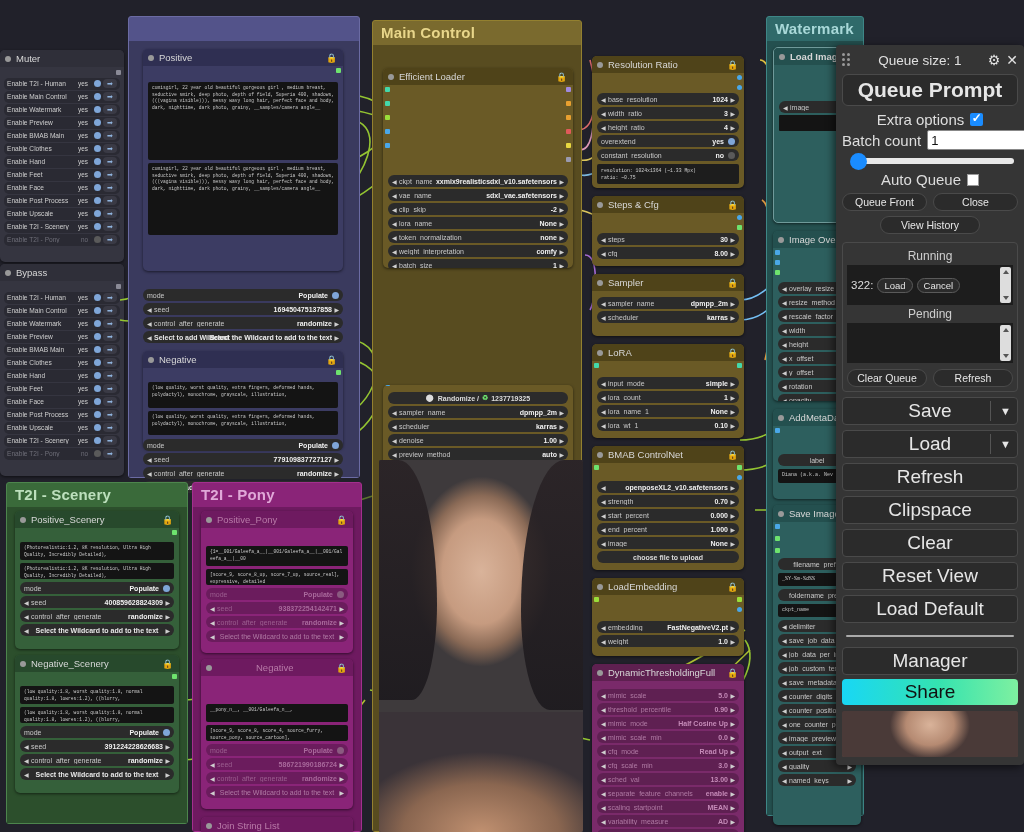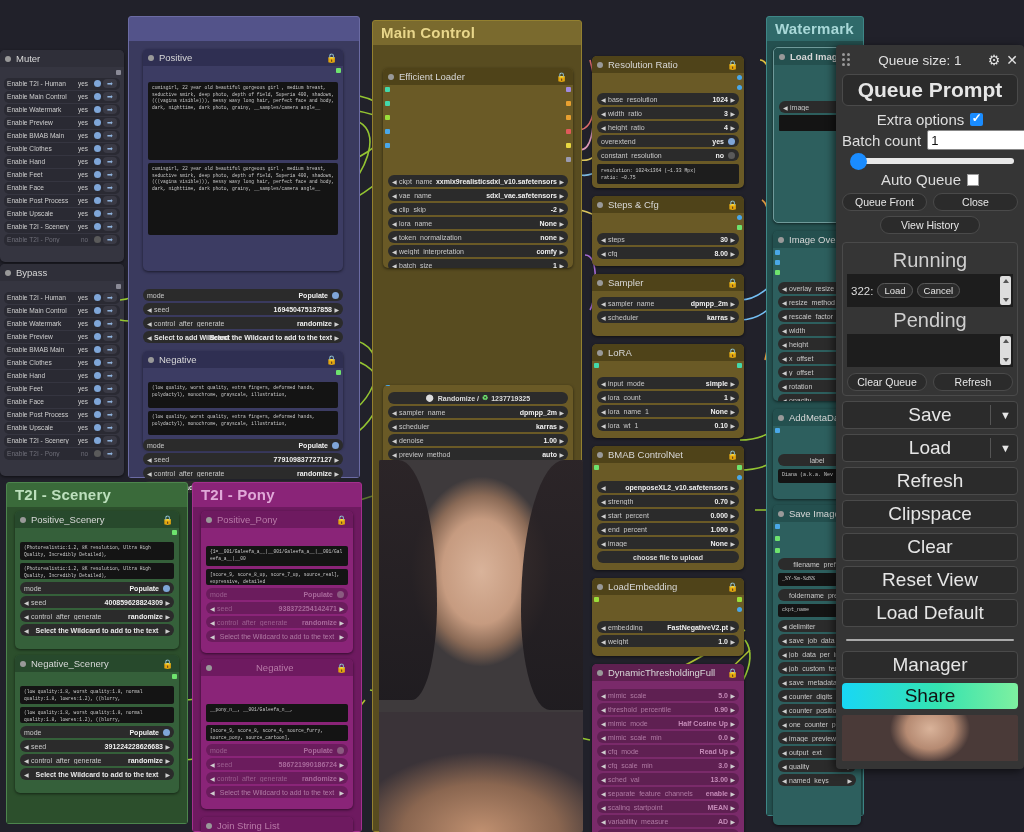--- a/index.html
+++ b/index.html
@@ -162,22 +162,22 @@
   }
   .slider { position:relative; height: 16px; margin: 3px 4px 2px 4px; display:flex; align-items:center;}
   .slider .track{ position:absolute; left:14px; right:0; height:6px; background:#e8e8e8; border-radius:3px;}
   .slider .knob{ position:absolute; left:4px; width:17px; height:17px; border-radius:50%; background:#1a8cff;}
   .autoq { display:flex; align-items:center; justify-content:center; gap:6px; font-size:15px; margin-top:2px;}
   .autoq .sq { width:12px;height:12px;background:#fff;border:1px solid #999;}
   .two-btn { display:flex; gap:6px; margin-top:5px;}
   .two-btn .btn{ flex:1 1 0; font-size:10.5px; padding:2px 0; border-radius:9px;}
   .vh { margin: 5px auto 0 auto; width:100px; font-size:10.5px; padding:2px 0; border-radius:9px;}
   .qpanel { border:1px solid #4a4a4a; border-radius:4px; margin-top:8px; padding:4px;}
-  .qhead { text-align:center; font-size:20px; color:#cfcfcf; padding:2px 0;}
-  .qlist { background:#1d1d1d; height: 33px; display:flex; align-items:center; padding: 0 4px; position:relative;}
+  .qhead { text-align:center; font-size:12px; color:#cfcfcf; padding:2px 0;}
+  .qlist { background:#1d1d1d; height: 40px; display:flex; align-items:center; padding: 0 4px; position:relative;}
   .qlist.empty{}
   .qitem { font-size:11.5px; color:#ddd; display:flex; align-items:center; gap:4px;}
   .mini-btn { background:#2b2b2b;border:1px solid #5a5a5a;border-radius:8px;font-size:9.5px;padding:1px 6px;color:#e3e3e3;}
   .scroll-arrows{ position:absolute; right:2px; top:2px; bottom:2px; width:11px; background:#ddd; border-radius:2px;}
   .scroll-arrows:before,.scroll-arrows:after{content:"";position:absolute;left:2.5px;border-left:3px solid transparent;border-right:3px solid transparent;}
   .scroll-arrows:before{top:3px;border-bottom:4px solid #555;}
   .scroll-arrows:after{bottom:3px;border-top:4px solid #555;}
   .qbottom { display:flex; gap:6px; margin-top:6px;}
   .qbottom .btn{flex:1 1 0;font-size:10.5px;padding:2px 0;border-radius:9px;}
   .big-btn {

